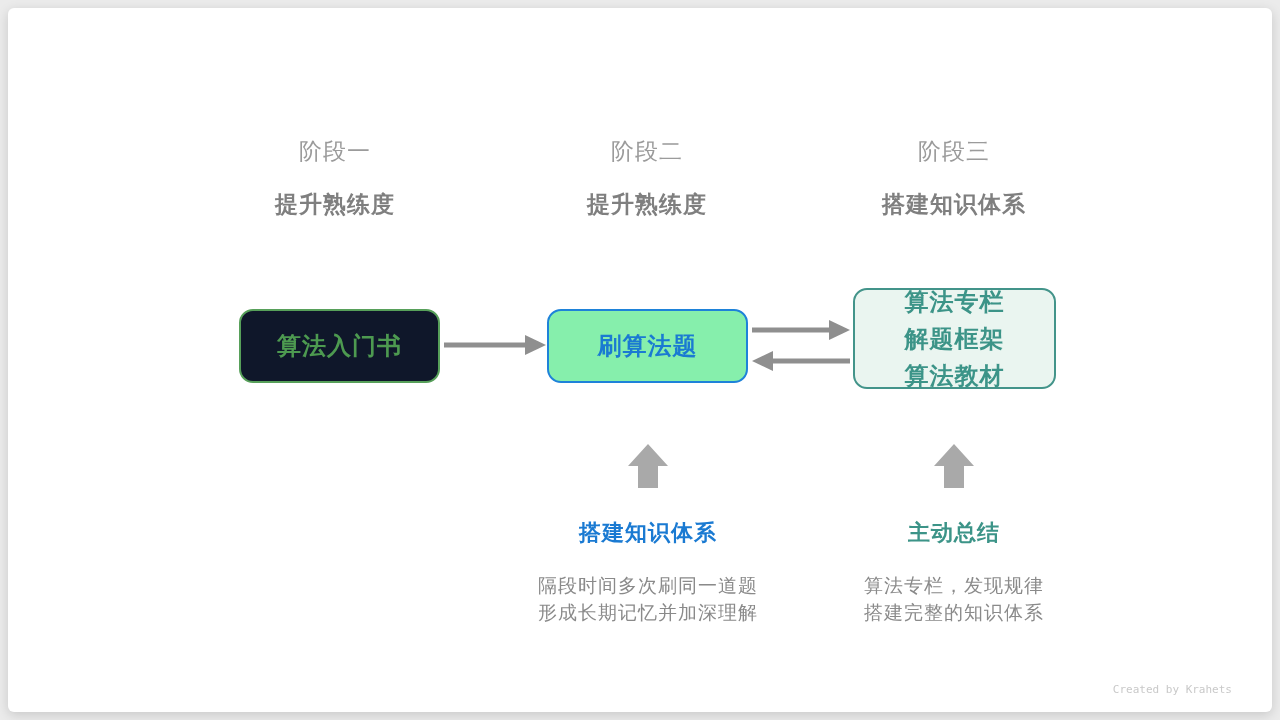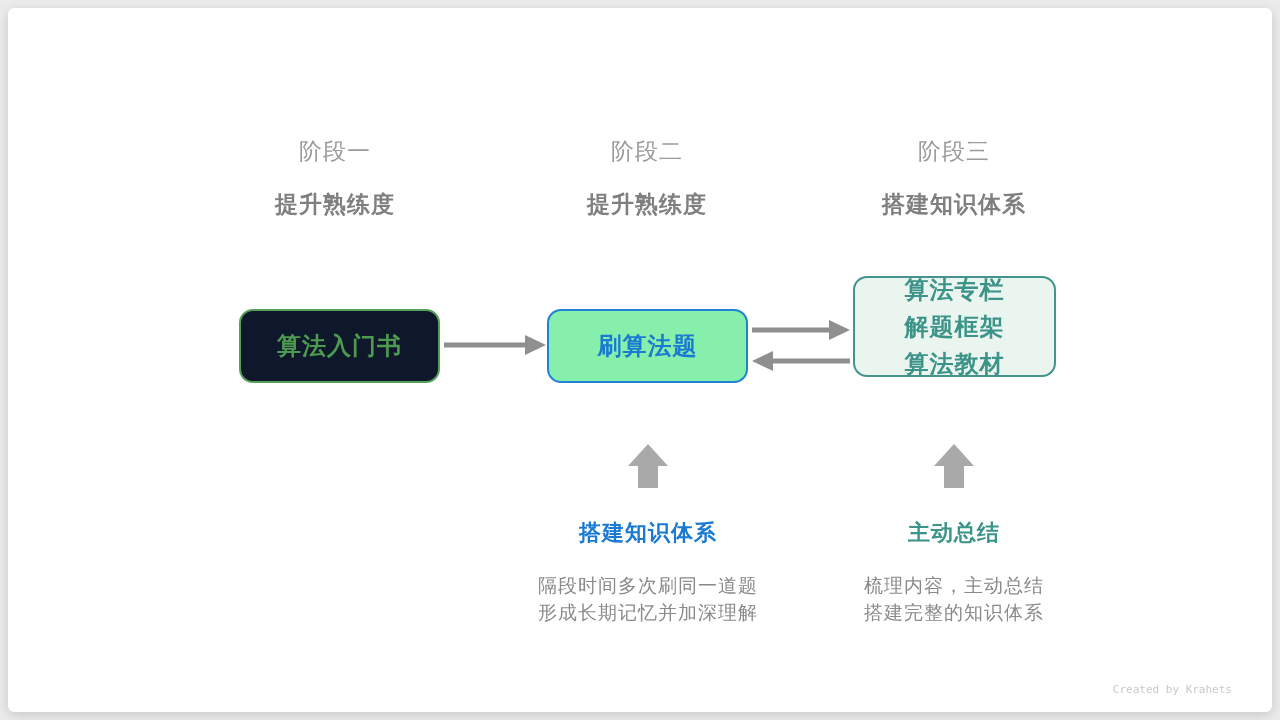--- a/index.html
+++ b/index.html
@@ -60,21 +60,21 @@
     background: #0f172a;
     color: #4d9a50;
   }
   .node-2 {
     left: 539px; top: 301px; width: 201px; height: 74px;
     border: 2.5px solid #1e82d9;
     background: #86efac;
     color: #1a7ad2;
   }
   .node-3 {
-    left: 845px; top: 268px; width: 203px; height: 101px;
+    left: 845px; top: 280px; width: 203px; height: 101px;
     border: 2.5px solid #43948a;
     background: #eaf5f0;
     color: #3c9488;
   }
   .node-3 .line { line-height: 37px; }
   .arrow-layer {
     position: absolute;
     left: 0; top: 0;
     width: 1280px; height: 720px;
     pointer-events: none;
@@ -164,21 +164,21 @@
     <div class="annotation" style="left:480px">
       <div class="annotation-title blue">搭建知识体系</div>
       <div class="annotation-desc">
         <div>隔段时间多次刷同一道题</div>
         <div>形成长期记忆并加深理解</div>
       </div>
     </div>
     <div class="annotation" style="left:786px">
       <div class="annotation-title teal">主动总结</div>
       <div class="annotation-desc">
-        <div>梳理内容，主动总结</div>
+        <div>算法专栏，发现规律</div>
         <div>搭建完整的知识体系</div>
       </div>
     </div>
 
     <div class="credit">Created by Krahets</div>
 
   </div>
 </div>
 
 </body></html>

